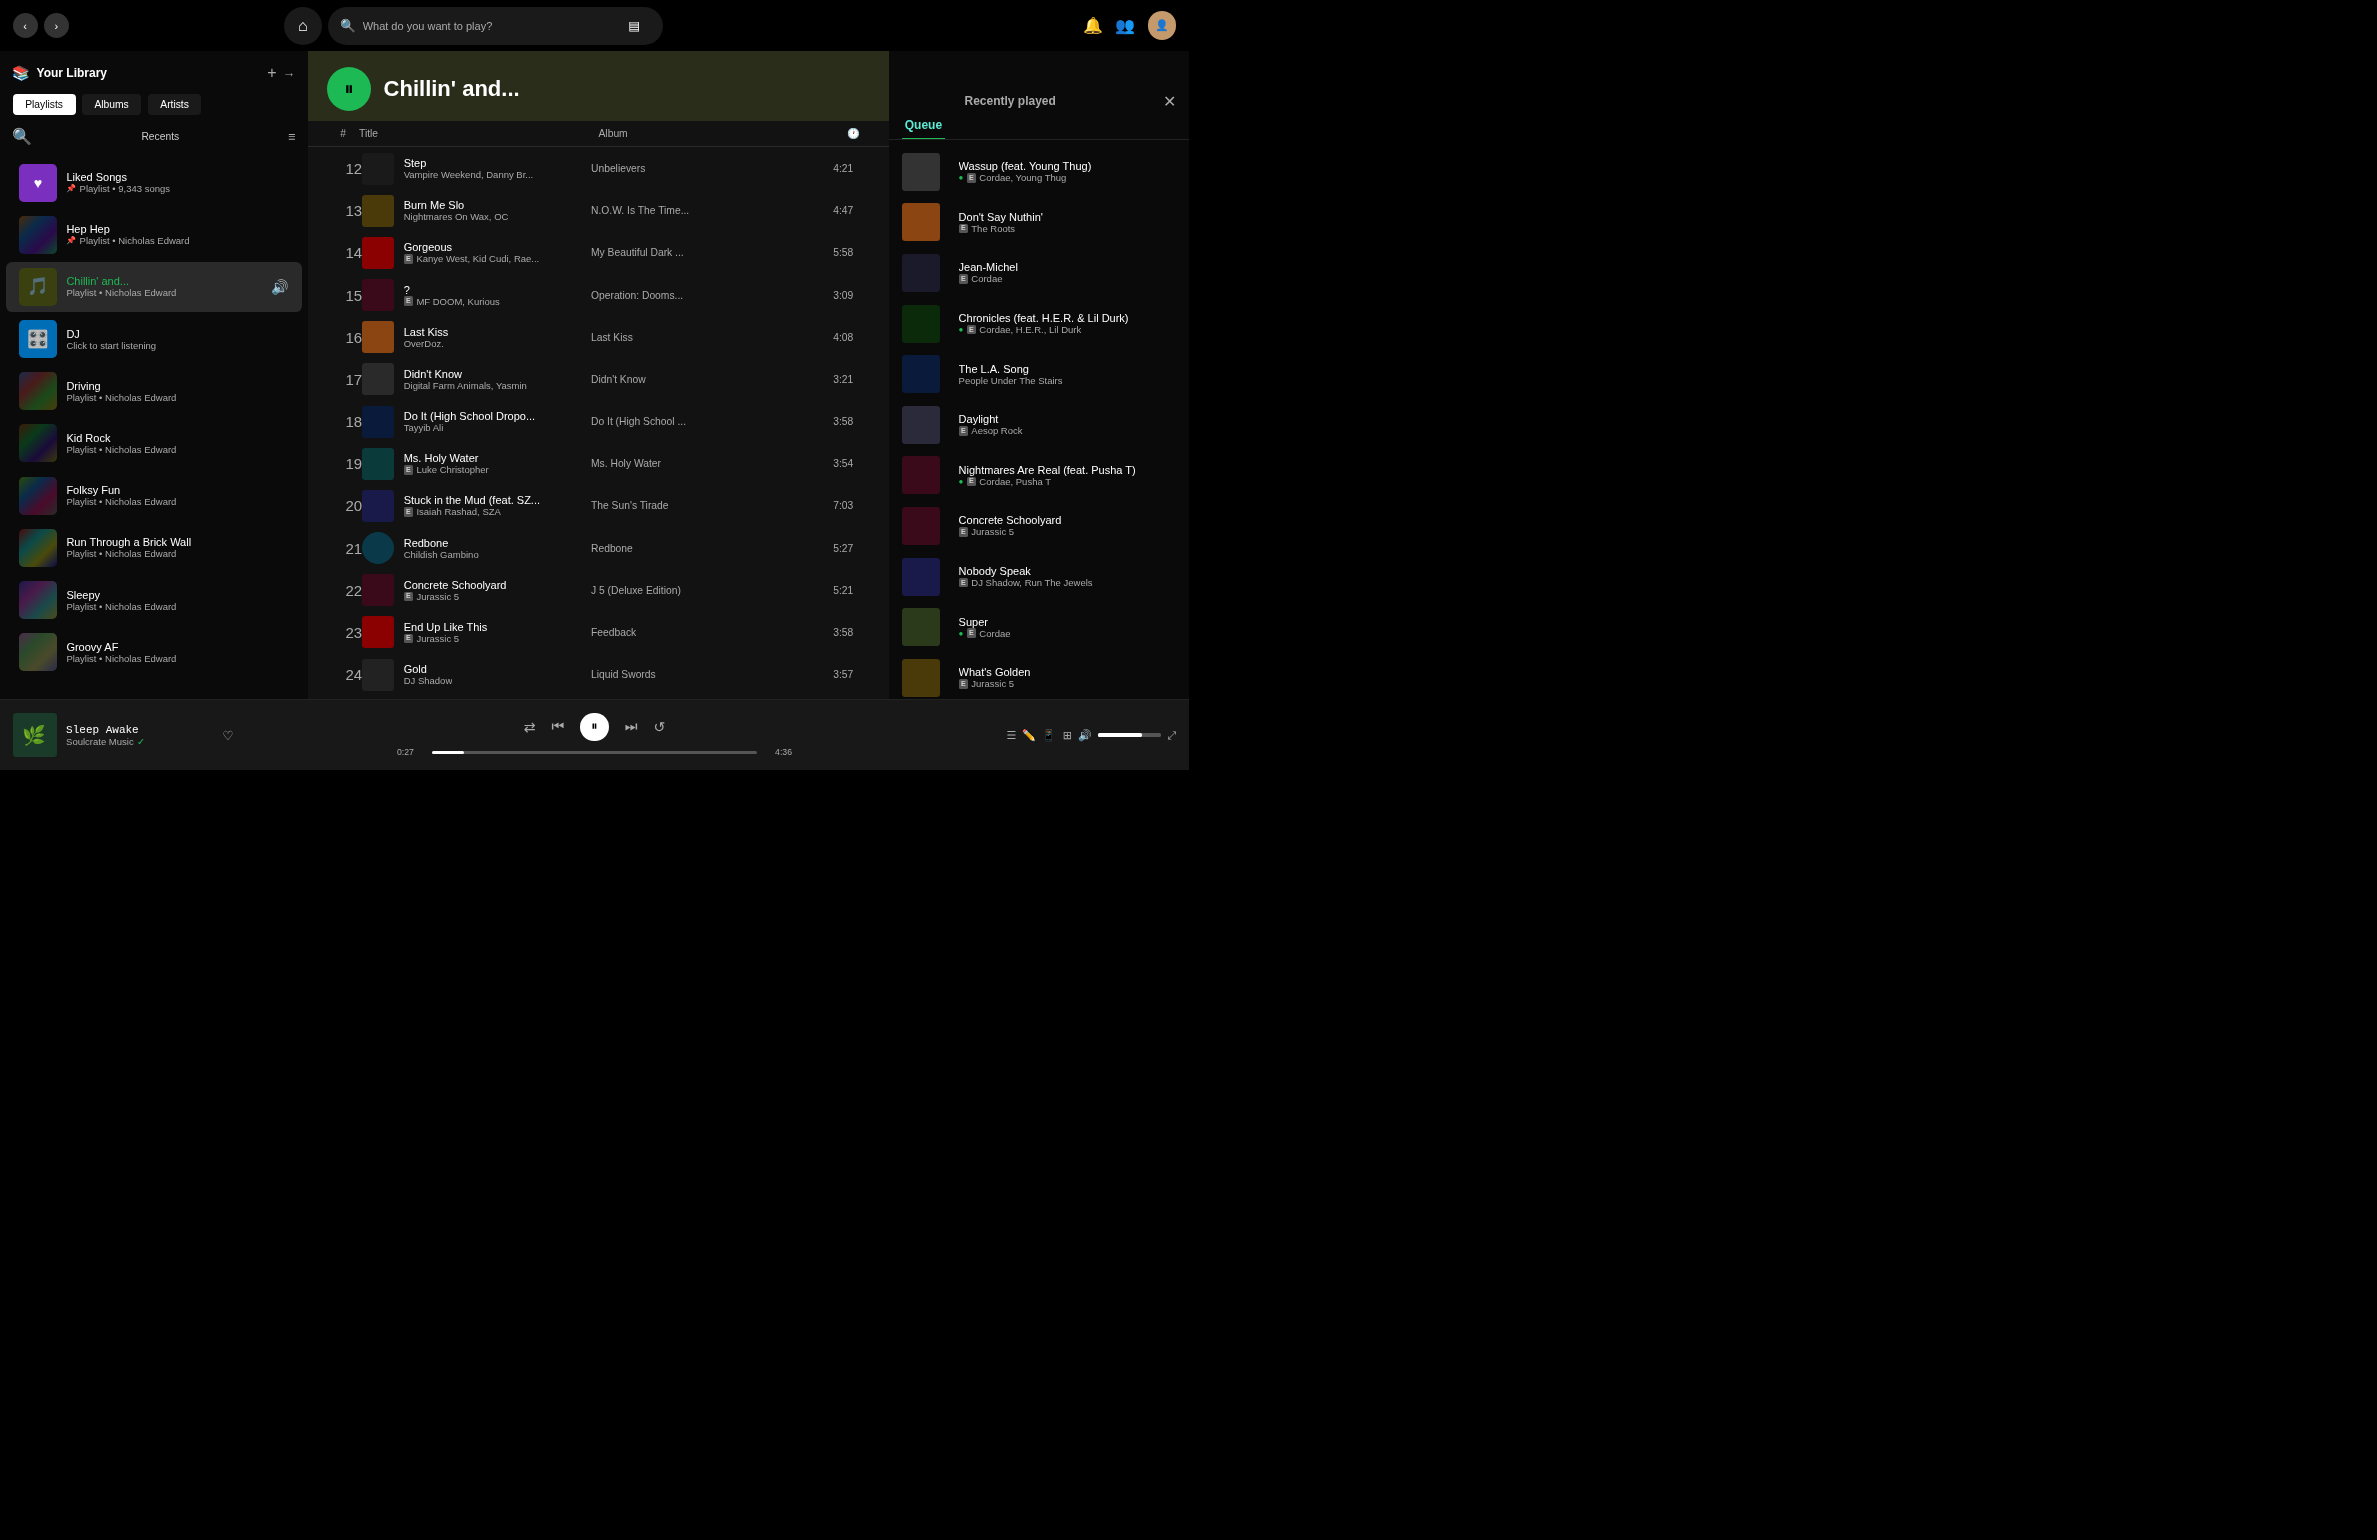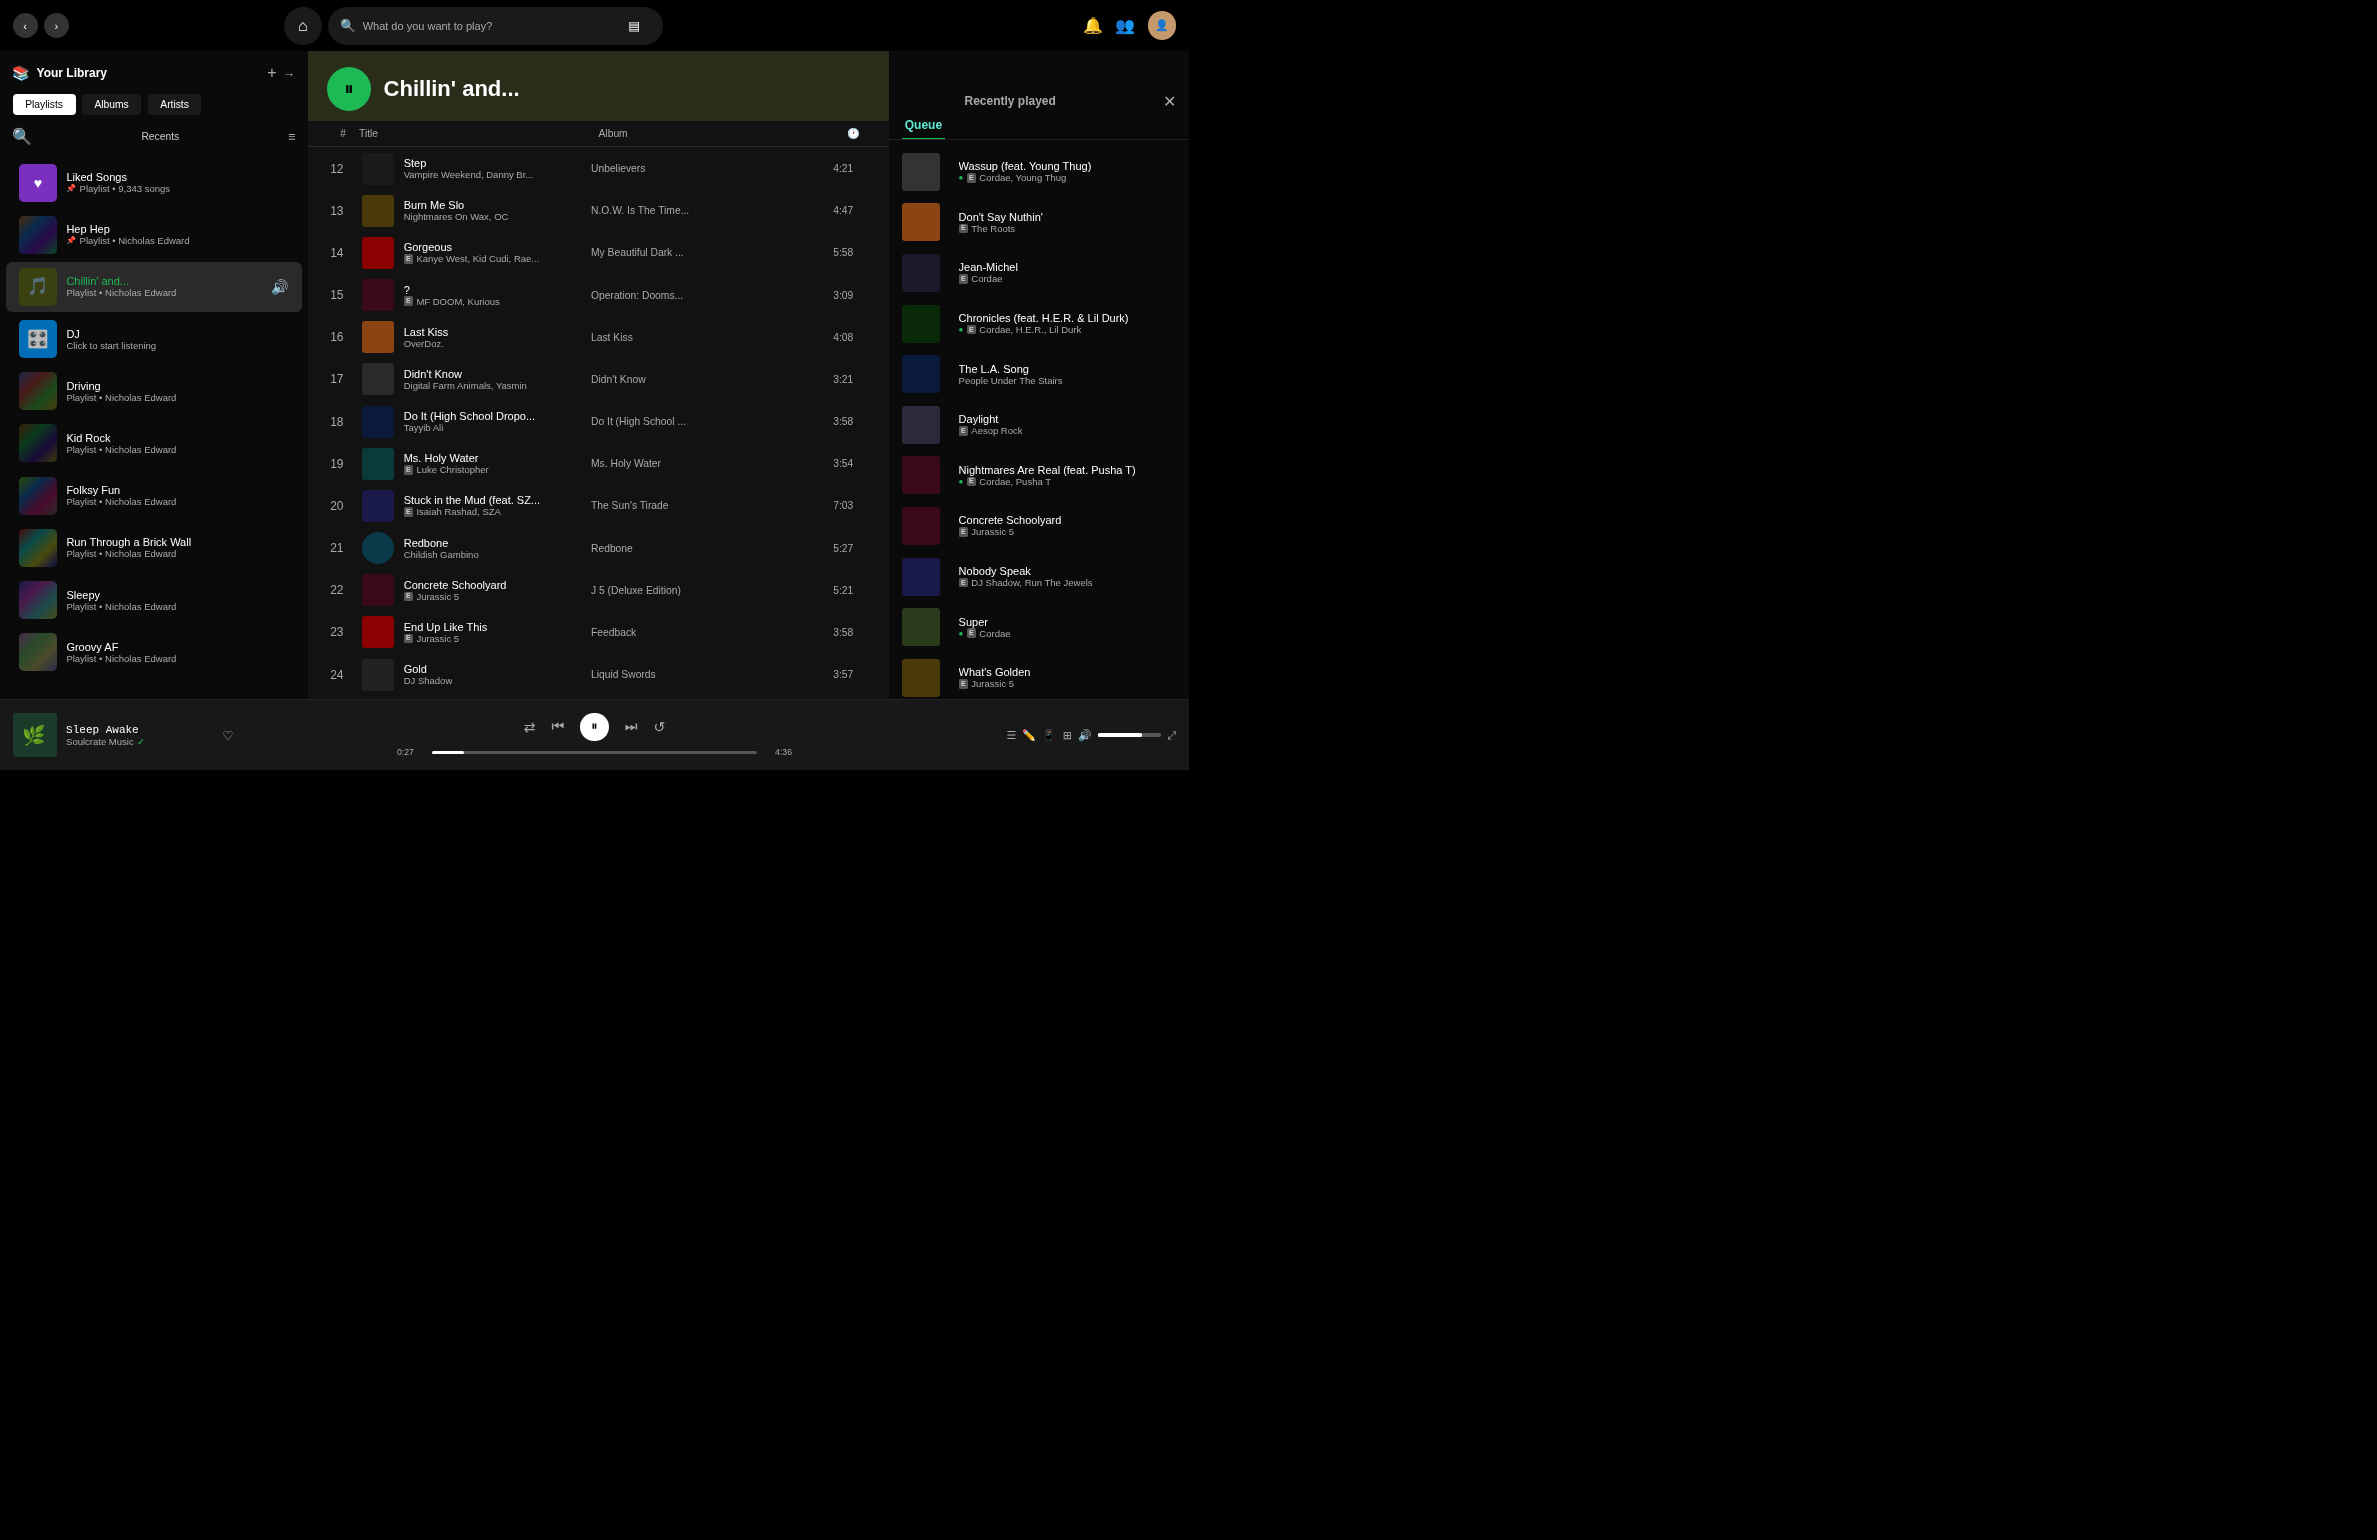--- a/index.html
+++ b/index.html
@@ -173,21 +173,21 @@
     .col-title { flex: 1; }
     .col-album { flex: 1; }
     .col-clock { width: 32px; text-align: center; }
 
     .track-list { overflow-y: auto; flex: 1; }
     .track-row {
       display: flex; align-items: center;
       padding: 4.7px 19px; cursor: pointer;
       border-radius: 3.2px; margin: 0.8px 3.2px;
     }
-    .track-num { width: 32px; text-align: left; color: #aaa; font-size: 12px; }
+    .track-num { width: 32px; text-align: right; color: #aaa; font-size: 15px; }
     .track-info { flex: 1; display: flex; align-items: center; gap: 9.5px; }
     .track-thumb {
       width: 32px; height: 32px; border-radius: 3.2px;
       background: #333; flex-shrink: 0;
       display: flex; align-items: center; justify-content: center;
       font-size: 8px; color: #888;
       overflow: hidden;
     }
     .track-text { min-width: 0; }
     .track-name {

